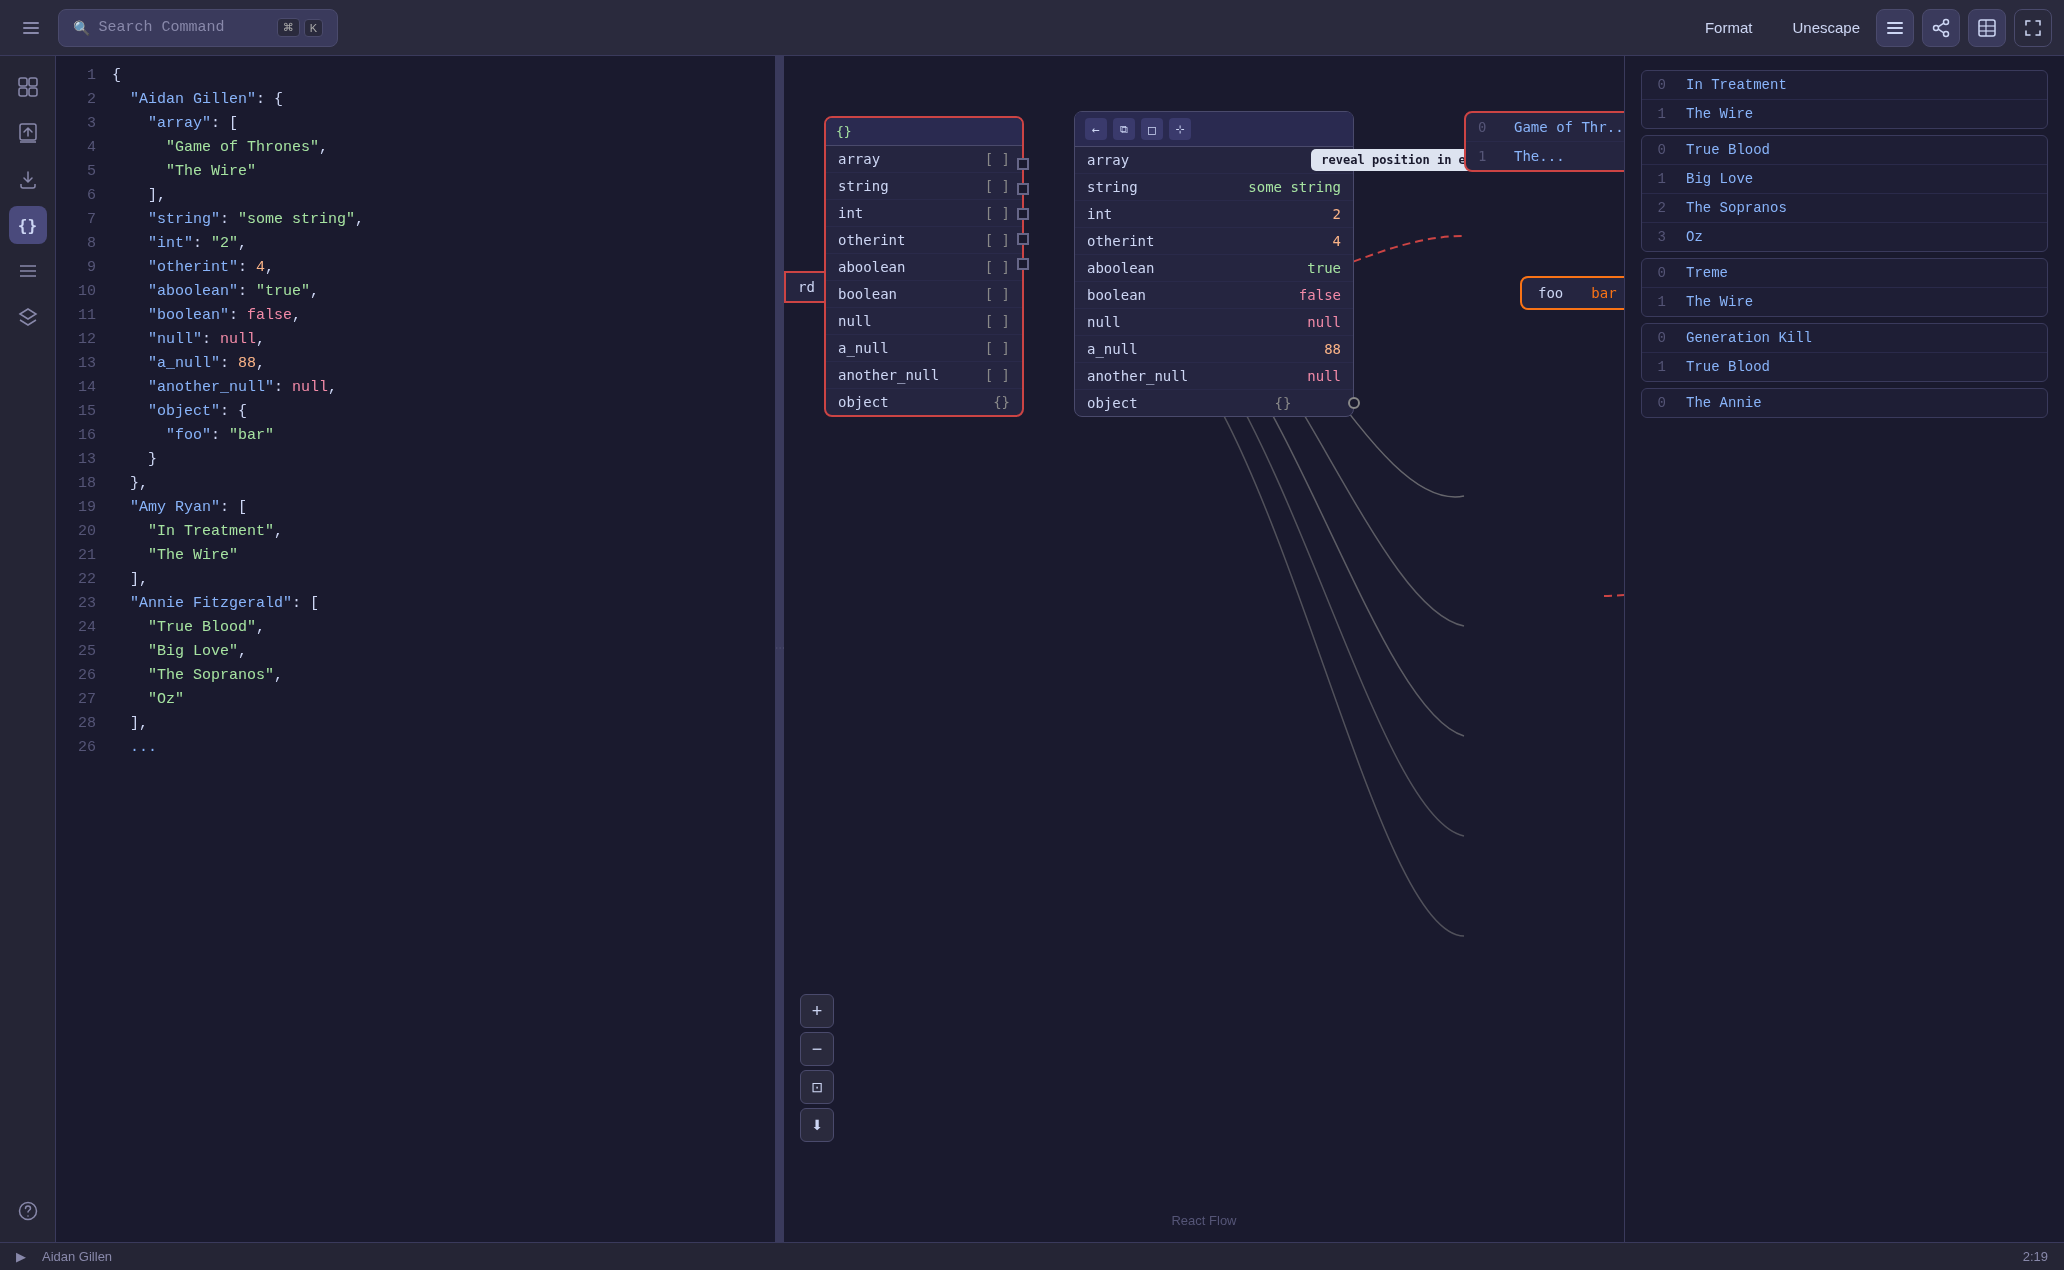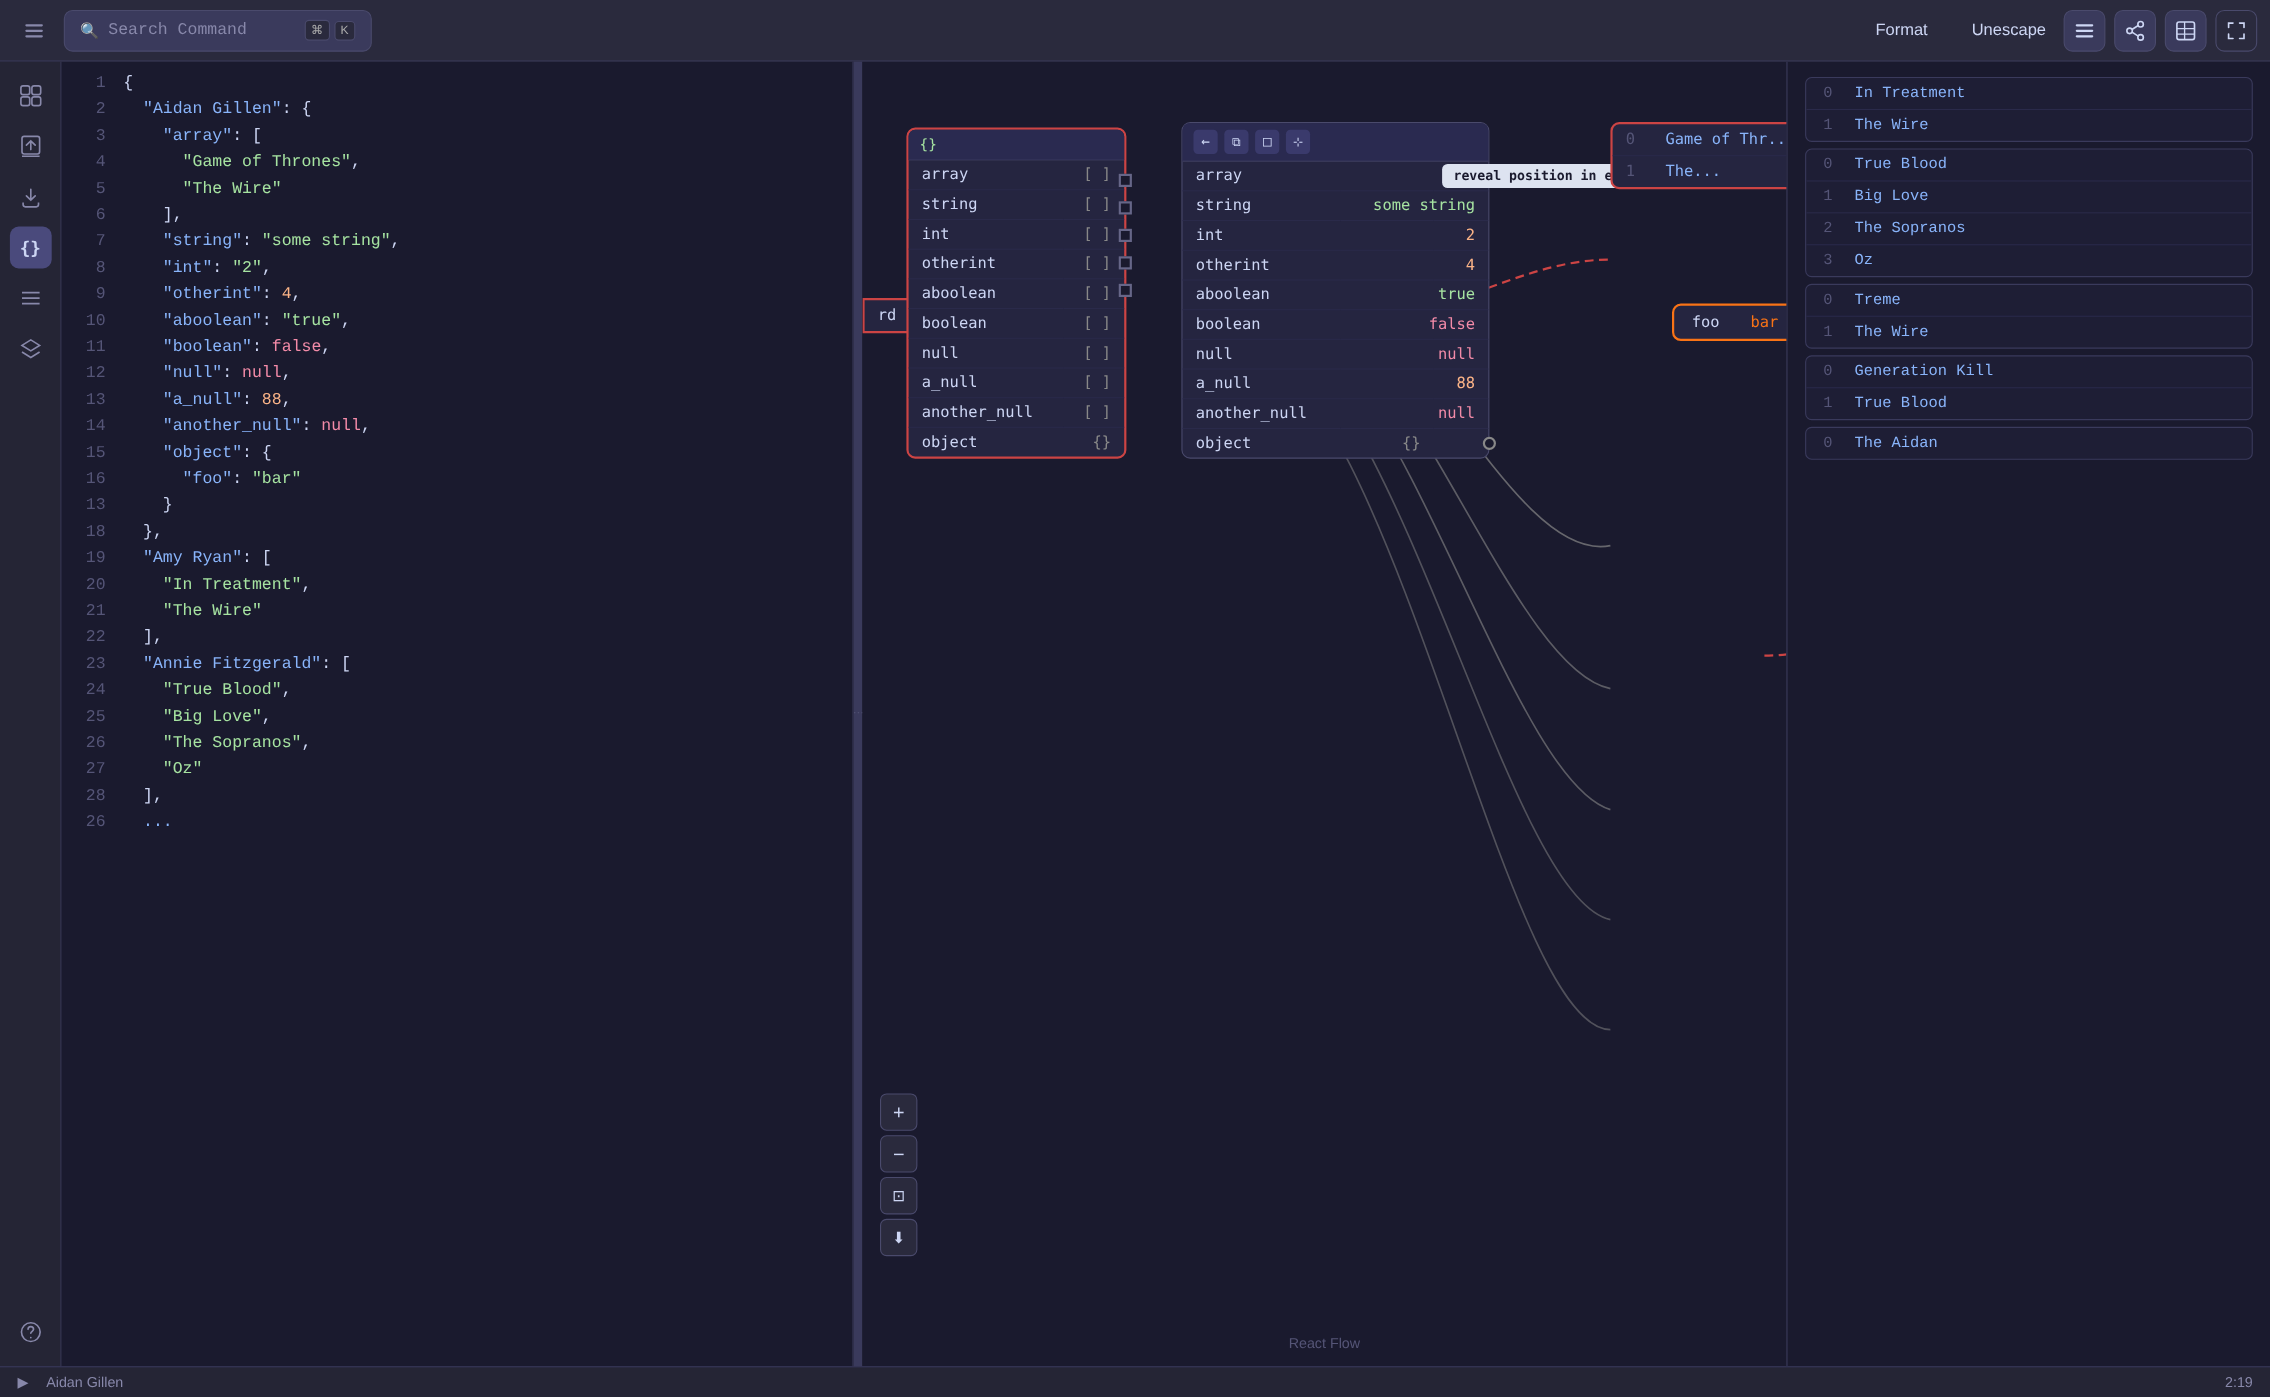--- a/index.html
+++ b/index.html
@@ -803,21 +803,21 @@
       </div>
       <div class="rp-row">
         <span class="rp-idx">1</span>
         <span class="rp-val">True Blood</span>
       </div>
     </div>
 
     <div class="rp-node">
       <div class="rp-row">
         <span class="rp-idx">0</span>
-        <span class="rp-val">The Aidan</span>
+        <span class="rp-val">The Annie</span>
       </div>
     </div>
 
   </div>
 
 </div>
 
 <div class="status-bar">
   <div style="color: #8888aa; font-size: 13px; cursor: pointer;">▶</div>
   <span class="status-item">Aidan Gillen</span>

